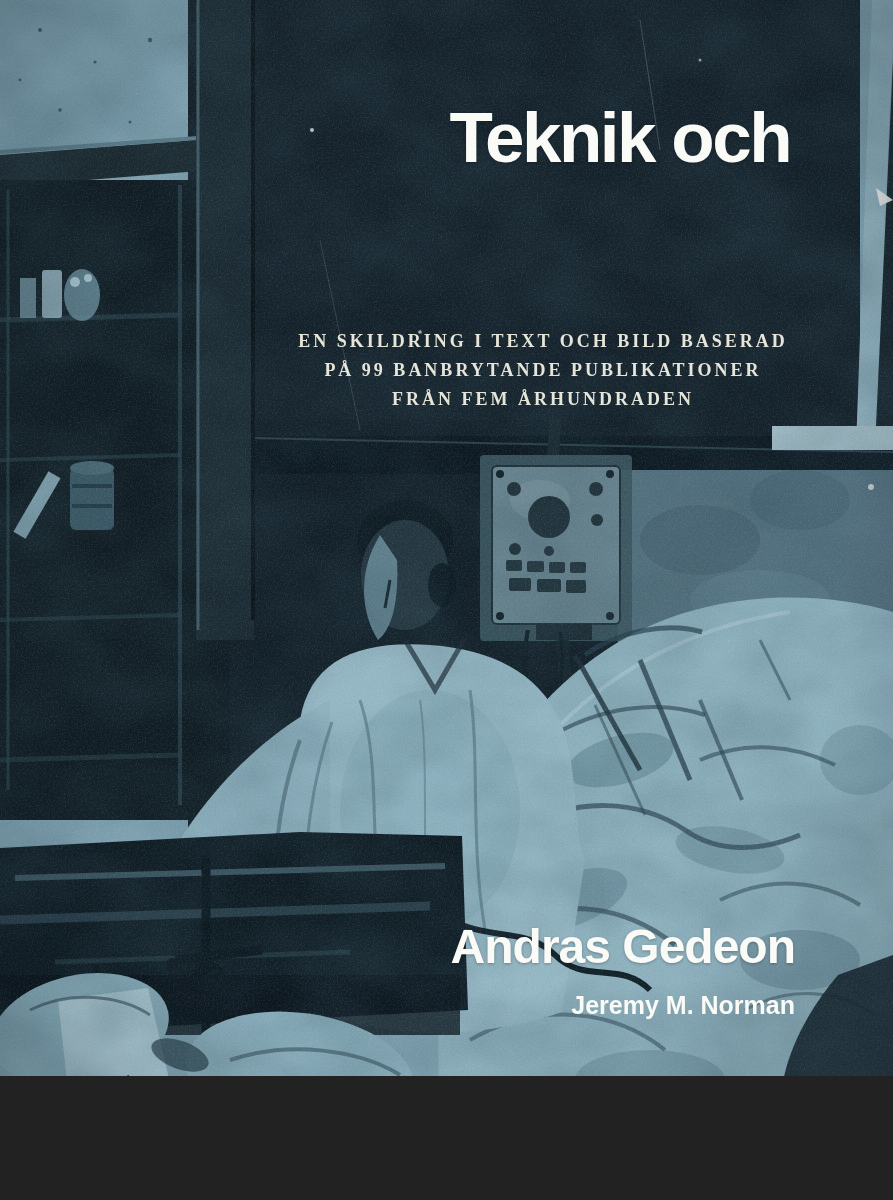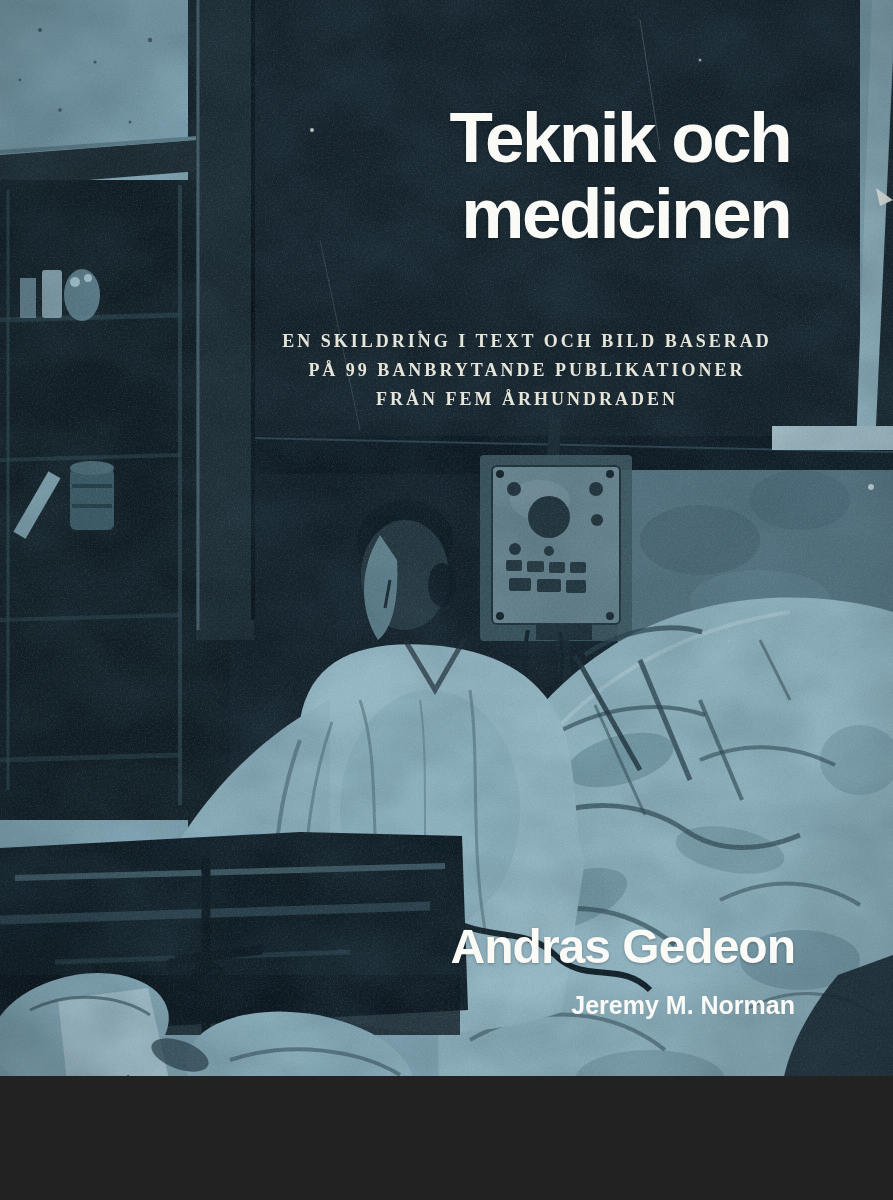--- a/index.html
+++ b/index.html
@@ -8,21 +8,21 @@
     background:#7f1d1d; font-family:"Liberation Sans",sans-serif;
   }
   .cover svg.photo{position:absolute; inset:0; display:block;}
   .txt{position:absolute; z-index:5;}
   .title{
     top:100px; right:103px; text-align:right;
     font-weight:bold; font-size:71px; line-height:76px; letter-spacing:-2.5px;
     color:#FAFAF7; text-shadow:0 1px 3px rgba(8,18,24,.35);
   }
   .subtitle{
-    top:327px; right:116px; width:500px; text-align:center;
+    top:327px; right:100px; width:500px; text-align:center;
     font-family:"Liberation Serif",serif; font-weight:bold;
     font-size:18px; line-height:29px; letter-spacing:3px;
     color:#E6E5DA;
   }
   .author-block{top:923px; right:98px; text-align:right;}
   .author-name{
     font-weight:bold; font-size:48px; line-height:48px; letter-spacing:-1px;
     color:#FAFAF7; text-shadow:0 1px 3px rgba(8,18,24,.3);
   }
   .intro-label{
@@ -255,21 +255,20 @@
     <g>
       <rect x="0" y="0" width="893" height="1200" filter="url(#mottle)" opacity="0.5"></rect>
       <rect x="0" y="0" width="893" height="1200" filter="url(#grainL)" opacity="0.5"></rect>
       <rect x="0" y="0" width="893" height="1200" filter="url(#grainD)" opacity="0.4"></rect>
       <rect x="0" y="0" width="893" height="1200" fill="url(#vig)"></rect>
     </g>
   </svg>
 
   <div class="txt title">
     <div>Teknik och</div>
-    <div>medicinen</div>
   </div>
 
   <div class="txt subtitle">
     <div>EN SKILDRING I TEXT OCH BILD BASERAD</div>
     <div>PÅ 99 BANBRYTANDE PUBLIKATIONER</div>
     <div>FRÅN FEM ÅRHUNDRADEN</div>
   </div>
 
   <div class="txt author-block">
     <div class="author-name">Andras Gedeon</div>

